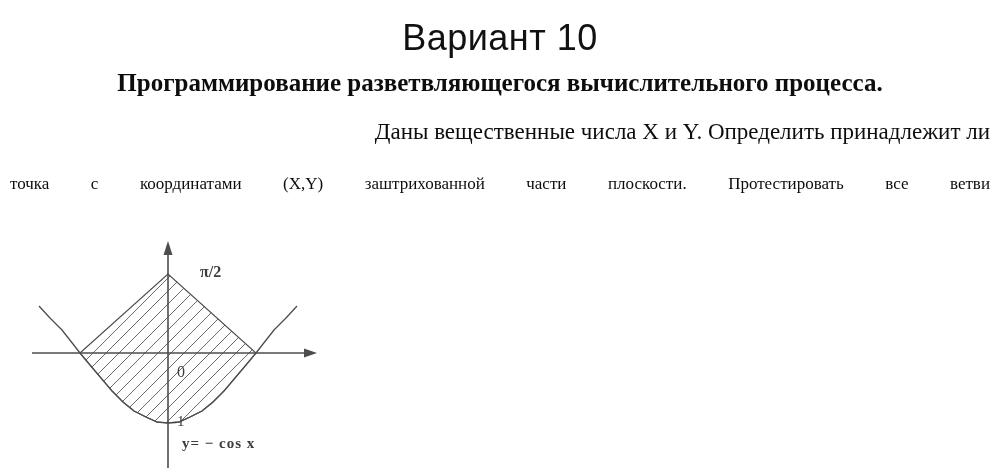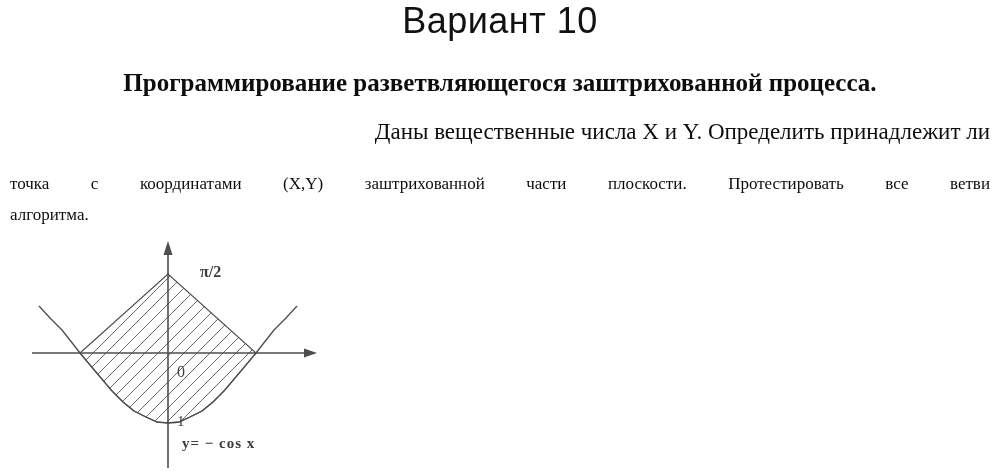--- a/index.html
+++ b/index.html
@@ -5,21 +5,21 @@
   html, body { margin: 0; padding: 0; }
   body {
     width: 1000px; height: 472px;
     background: #ffffff;
     position: relative;
     overflow: hidden;
     font-family: "Liberation Serif", serif;
     color: #0d0d0d;
   }
   .title {
-    position: absolute; top: 0; left: 0; width: 100%;
+    position: absolute; top: 17px; left: 0; width: 100%;
     margin: 0;
     font-family: "Liberation Sans", sans-serif;
     font-size: 36px; font-weight: 500;
     text-align: center;
     color: #111111;
     letter-spacing: 0.5px;
   }
   .subtitle {
     position: absolute; top: 69px; left: 0; width: 100%;
     margin: 0;
@@ -55,27 +55,26 @@
     font-family: "Liberation Serif", serif;
   }
 </style>
 </head>
 <body>
 
 <div class="page">
 
   <h1 class="title">Вариант 10</h1>
 
-  <h2 class="subtitle">Программирование разветвляющегося заштрихованной процесса.</h2>
+  <h2 class="subtitle">Программирование разветвляющегося вычислительного процесса.</h2>
 
   <p class="para1">Даны вещественные числа X и Y. Определить принадлежит ли</p>
 
   <div class="para2">
     <div class="justified-line">точка с координатами (X,Y) заштрихованной части плоскости. Протестировать все ветви</div>
-    <div class="last-line">алгоритма.</div>
   </div>
 
   <div class="figure-wrap">
     <svg width="300" height="236" viewBox="0 0 300 236">
       <defs>
         <pattern id="hatch" width="13" height="13" patternUnits="userSpaceOnUse">
           <path d="M-3,3 L3,-3 M0,13 L13,0 M10,16 L16,10" stroke-width="1" fill="none" stroke="#6a6a6a"></path>
         </pattern>
       </defs>
 

